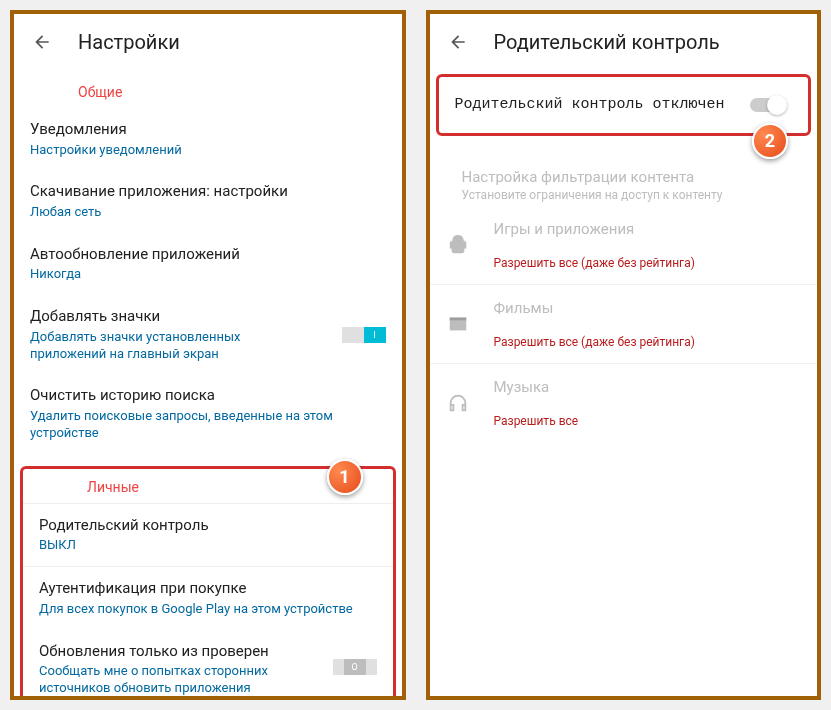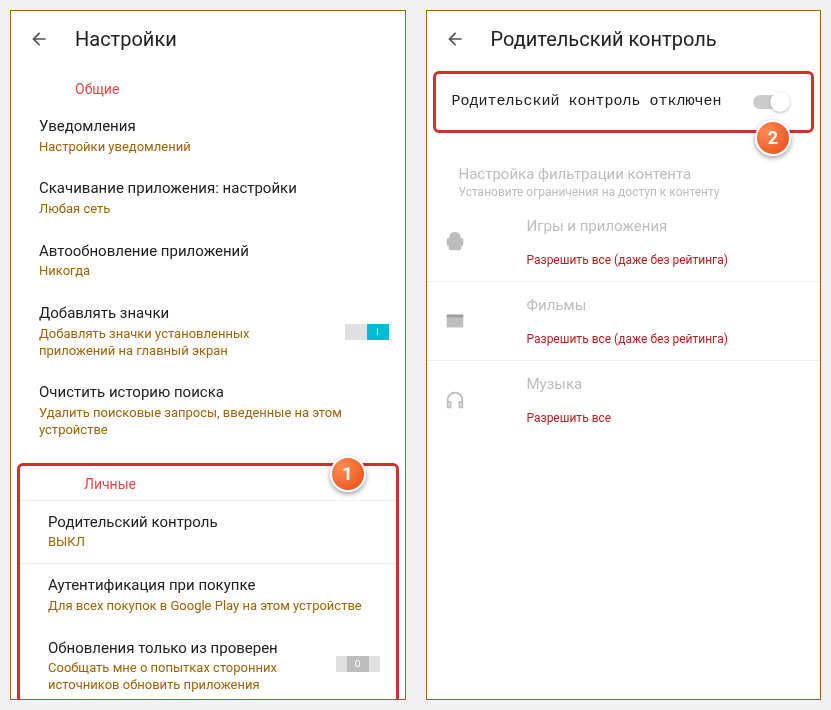--- a/index.html
+++ b/index.html
@@ -1,36 +1,36 @@
 <!DOCTYPE html>
 <html><head>
 <meta charset="utf-8">
 <style>
 * { box-sizing: border-box; margin: 0; padding: 0; }
 body { font-family: Roboto, Arial, sans-serif; background: #f0f0f0; padding: 10px; display: flex; gap: 20px; }
-.phone { width: 452px; height: 690px; background: #fff; border: 1px solid #a16207; overflow: hidden; position: relative; }
+.phone { width: 452px; height: 690px; background: #fff; border: 4px solid #a16207; overflow: hidden; position: relative; }
 .appbar { display: flex; align-items: center; height: 56px; padding: 0 16px; }
 .back-arrow { width: 24px; height: 24px; cursor: pointer; display: flex; align-items: center; justify-content: center; }
 .appbar-title { font-size: 20px; margin-left: 24px; color: #212121; }
 .section-header { padding: 14px 16px 8px; font-size: 14px; color: #ef4444; margin-left: 48px; }
-.item { padding: 12px 28px; position: relative; }
+.item { padding: 12px 16px; position: relative; }
 .item-title { font-size: 15px; color: #212121; line-height: 1.3; }
-.item-sub { font-size: 13px; color: #a16207; line-height: 1.3; margin-top: 2px; }
+.item-sub { font-size: 13px; color: #0369a1; line-height: 1.3; margin-top: 2px; }
 .toggle-mini { position: absolute; right: 16px; top: 50%; transform: translateY(-50%); width: 44px; height: 16px; background: #e0e0e0; }
 .toggle-mini .on { position: absolute; right: 0; width: 22px; height: 16px; background: #00bcd4; color: #fff; font-size: 9px; display: flex; align-items: center; justify-content: center; }
 .toggle-mini .off { position: absolute; left: 50%; transform: translateX(-50%); width: 22px; height: 16px; background: #bdbdbd; color: #fff; font-size: 9px; display: flex; align-items: center; justify-content: center; }
 .divider-thin { height: 1px; background: #eee; }
 .highlight-red { border: 3px solid #d32f2f; border-radius: 6px; margin: 2px 6px; }
 .marker { position: absolute; width: 36px; height: 36px; border-radius: 50%; background: radial-gradient(circle at 30% 30%, #ff8a50, #e64a19); border: 2px solid #fff; box-shadow: 0 2px 5px rgba(0,0,0,0.4); display: flex; align-items: center; justify-content: center; color: #fff; font-weight: bold; font-size: 18px; z-index: 10; }
 .switch-track { position: absolute; right: 24px; top: 50%; transform: translateY(-50%); width: 34px; height: 14px; background: #ccc; border-radius: 7px; }
 .switch-thumb { position: absolute; right: -3px; top: -3px; width: 20px; height: 20px; background: #fff; border-radius: 50%; box-shadow: 0 1px 3px rgba(0,0,0,0.3); }
 .filter-header { padding: 16px 32px 4px; }
 .filter-title { font-size: 15px; color: #bdbdbd; }
 .filter-sub { font-size: 12px; color: #bdbdbd; margin-top: 2px; }
-.cat-row { display: flex; align-items: center; padding: 14px 16px; border-bottom: 1px solid #f0f0f0; gap: 36px; }
+.cat-row { display: flex; align-items: center; padding: 14px 16px; border-bottom: 1px solid #f0f0f0; }
 .cat-icon { width: 24px; height: 24px; margin-right: 24px; display: flex; align-items: center; justify-content: center; }
 .cat-text .t { font-size: 15px; color: #bdbdbd; }
 .cat-text .s { font-size: 12px; color: #b91c1c; margin-top: 18px; }
 svg { display: block; }
 </style>
 </head>
 <body>
 
 <div class="phone">
   <div class="appbar">

